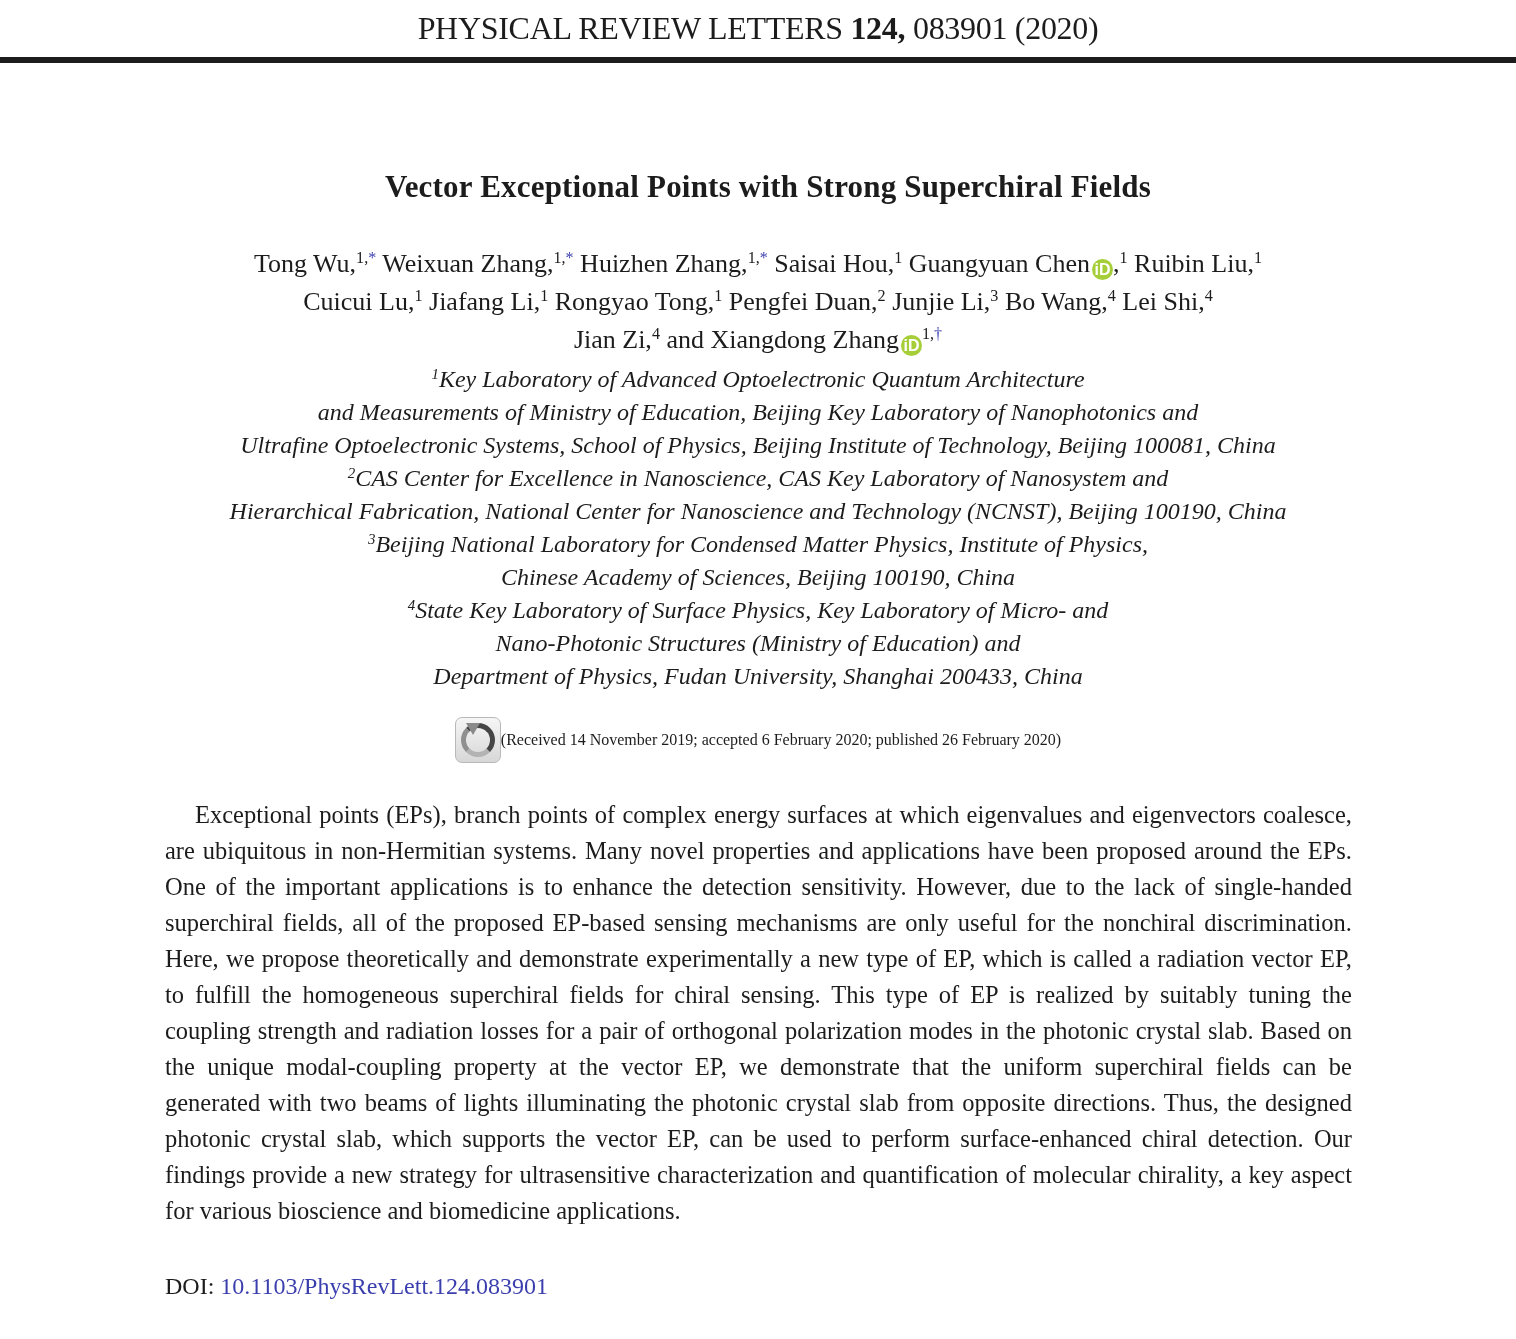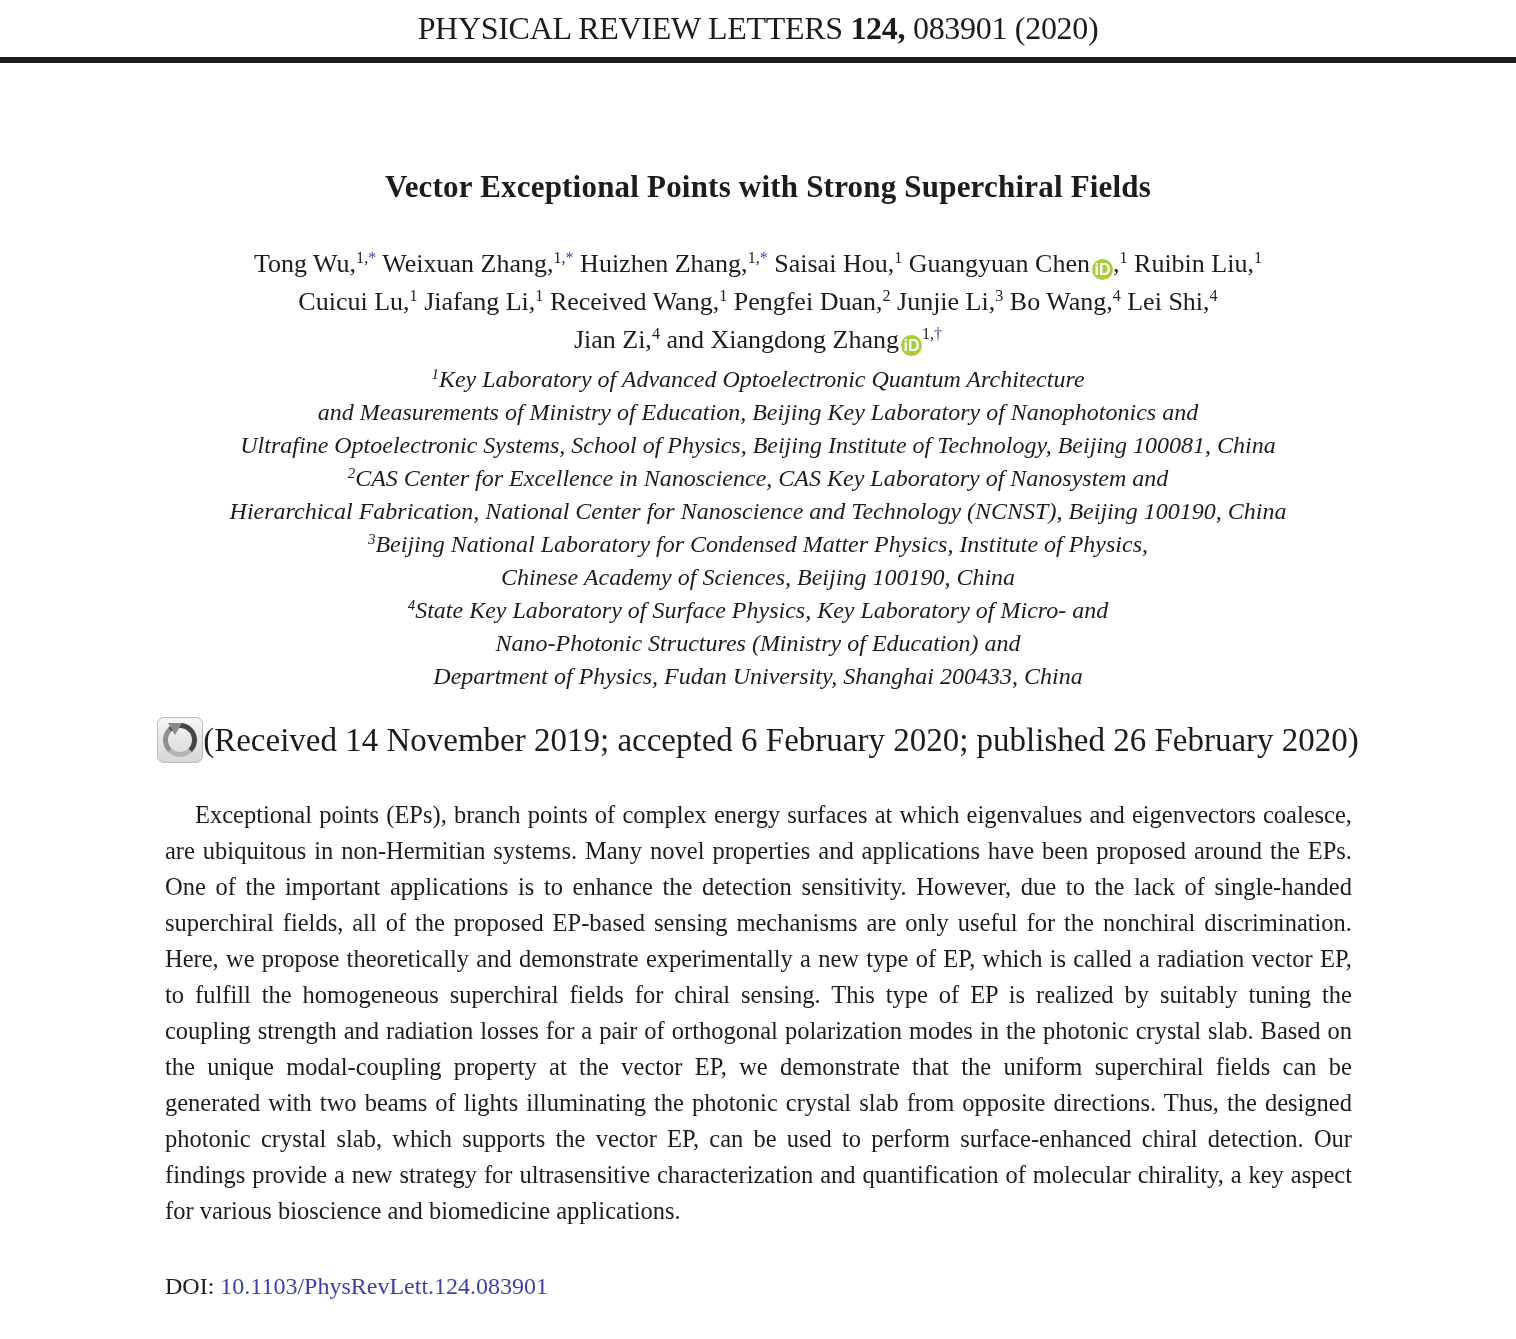--- a/index.html
+++ b/index.html
@@ -78,21 +78,21 @@
     font-style:italic;
     font-size:24px;
     line-height:33px;
   }
   
   .received-row{
     margin-top:24px;
     display:flex;
     justify-content:center;
     align-items:center;
-    font-size:33px;
+    font-size:16px;
   }
   .crossmark{
     width:44px;height:44px;
     border-radius:7px;
     background:linear-gradient(#f6f6f6,#d7d7d7);
     border:1px solid #b9b9b9;
     display:flex;align-items:center;justify-content:center;
     position:relative;
     cursor:pointer;
     flex:0 0 auto;
@@ -140,21 +140,21 @@
   <div class="journal-line">
     <span>PHYSICAL REVIEW LETTERS</span><span>&nbsp;</span><span class="vol">124,</span><span>&nbsp;</span><span>083901 (2020)</span>
   </div>
 
   <div class="rule"></div>
 
   <h1 class="title">Vector Exceptional Points with Strong Superchiral Fields</h1>
 
   <div class="authors" id="authors">
       <div><span>Tong Wu,</span><sup><span>1,</span><span class="mark">*</span></sup> <span>Weixuan Zhang,</span><sup><span>1,</span><span class="mark">*</span></sup> <span>Huizhen Zhang,</span><sup><span>1,</span><span class="mark">*</span></sup> <span>Saisai Hou,</span><sup><span>1</span></sup> <span>Guangyuan Chen</span><span class="orcid">iD</span>,<sup><span>1</span></sup> <span>Ruibin Liu,</span><sup><span>1</span></sup></div>
-      <div><span>Cuicui Lu,</span><sup><span>1</span></sup> <span>Jiafang Li,</span><sup><span>1</span></sup> <span>Received Wang,</span><sup><span>1</span></sup> <span>Pengfei Duan,</span><sup><span>2</span></sup> <span>Junjie Li,</span><sup><span>3</span></sup> <span>Bo Wang,</span><sup><span>4</span></sup> <span>Lei Shi,</span><sup><span>4</span></sup></div>
+      <div><span>Cuicui Lu,</span><sup><span>1</span></sup> <span>Jiafang Li,</span><sup><span>1</span></sup> <span>Rongyao Tong,</span><sup><span>1</span></sup> <span>Pengfei Duan,</span><sup><span>2</span></sup> <span>Junjie Li,</span><sup><span>3</span></sup> <span>Bo Wang,</span><sup><span>4</span></sup> <span>Lei Shi,</span><sup><span>4</span></sup></div>
       <div><span>Jian Zi,</span><sup><span>4</span></sup> and <span>Xiangdong Zhang</span><span class="orcid">iD</span><sup><span>1,</span><span class="mark">†</span></sup></div>
     </div>
 
   <div class="affiliations" id="affiliations">
       <div><sup>1</sup>Key Laboratory of Advanced Optoelectronic Quantum Architecture</div>
       <div>and Measurements of Ministry of Education, Beijing Key Laboratory of Nanophotonics and</div>
       <div>Ultrafine Optoelectronic Systems, School of Physics, Beijing Institute of Technology, Beijing 100081, China</div>
       <div><sup>2</sup>CAS Center for Excellence in Nanoscience, CAS Key Laboratory of Nanosystem and</div>
       <div>Hierarchical Fabrication, National Center for Nanoscience and Technology (NCNST), Beijing 100190, China</div>
       <div><sup>3</sup>Beijing National Laboratory for Condensed Matter Physics, Institute of Physics,</div>

